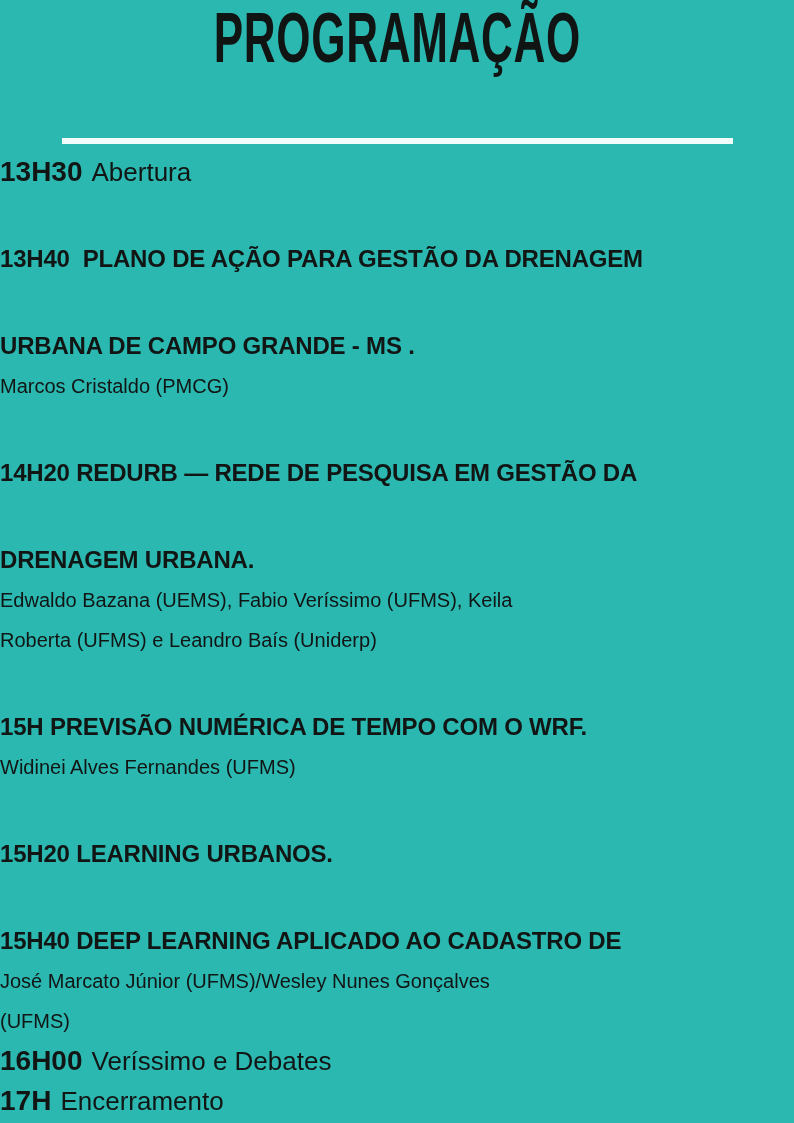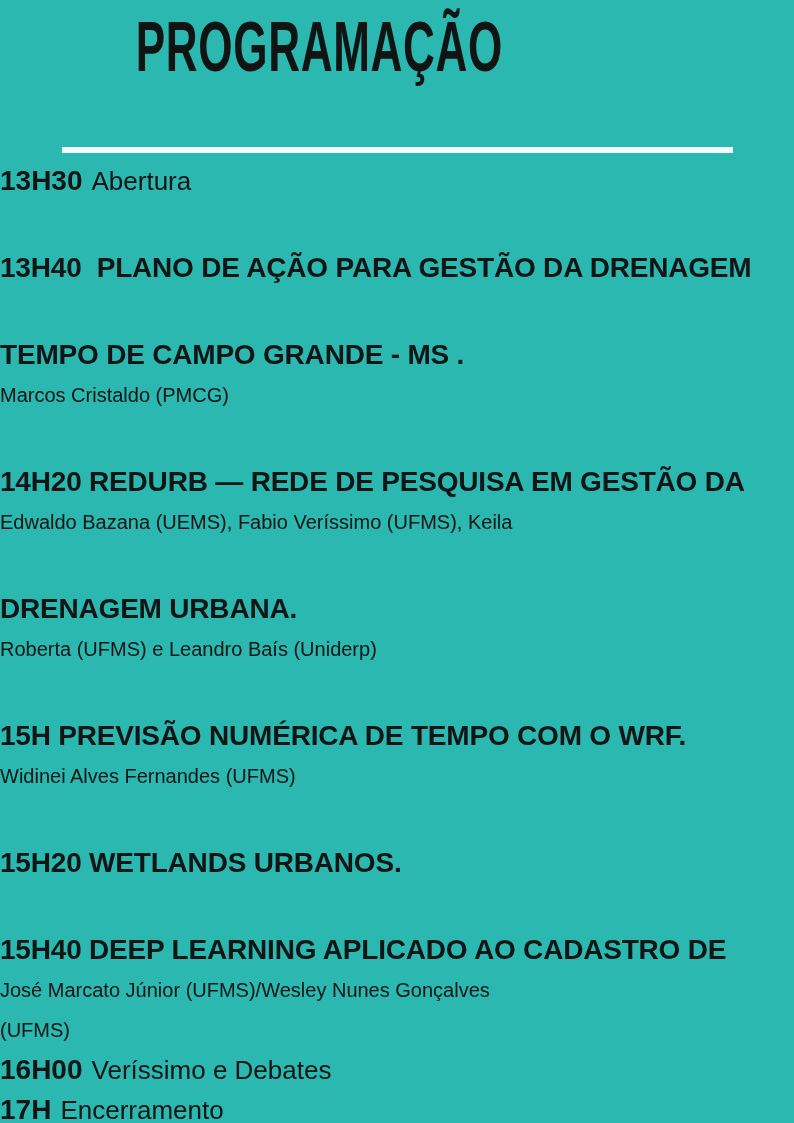--- a/index.html
+++ b/index.html
@@ -6,23 +6,23 @@
   .poster {
     position: relative;
     width: 794px;
     height: 1123px;
     background: #2bb8b1;
     overflow: hidden;
     font-family: "Liberation Sans", sans-serif;
     color: #111514;
   }
   .title-wrap {
-    padding-top: 10px;
+    text-align: center;
+    padding-top: 1px;
     height: 74px;
-    margin-left: 28px;
   }
   .poster-title {
     display: inline-block;
     font-size: 70px;
     line-height: 74px;
     font-weight: bold;
     letter-spacing: 1px;
     transform: scaleX(0.63);
     transform-origin: 50% 50%;
     white-space: nowrap;
@@ -38,21 +38,21 @@
     margin-top: 8px;
   }
   .block { margin-bottom: 24px; }
   .block.tight { margin-bottom: 0; }
   .line {
     line-height: 40px;
     white-space: nowrap;
   }
   .heading-line {
     font-weight: bold;
-    font-size: 28px;
+    font-size: 24px;
     letter-spacing: -0.2px;
     margin-top: 47px;
   }
   .speaker-line {
     font-weight: normal;
     font-size: 20px;
   }
   .simple-line { font-size: 26px; }
   .simple-time {
     font-weight: bold;
@@ -67,35 +67,35 @@
   <div class="title-wrap">
     <div class="poster-title">PROGRAMAÇÃO</div>
   </div>
   <div class="divider"></div>
   <div class="schedule">
       <div class="block">
         <div class="line simple-line"><span class="simple-time">13H30</span><span>Abertura</span></div>
       </div>
       <div class="block">
         <div class="line heading-line">13H40&nbsp; PLANO DE AÇÃO PARA GESTÃO DA DRENAGEM</div>
-        <div class="line heading-line">TEMPO DE CAMPO GRANDE - MS .</div>
+        <div class="line heading-line">URBANA DE CAMPO GRANDE - MS .</div>
         <div class="line speaker-line">Marcos Cristaldo (PMCG)</div>
       </div>
       <div class="block">
         <div class="line heading-line">14H20 REDURB — REDE DE PESQUISA EM GESTÃO DA</div>
+        <div class="line heading-line">DRENAGEM URBANA.</div>
         <div class="line speaker-line">Edwaldo Bazana (UEMS), Fabio Veríssimo (UFMS), Keila</div>
-        <div class="line heading-line">DRENAGEM URBANA.</div>
         <div class="line speaker-line">Roberta (UFMS) e Leandro Baís (Uniderp)</div>
       </div>
       <div class="block">
         <div class="line heading-line">15H PREVISÃO NUMÉRICA DE TEMPO COM O WRF.</div>
         <div class="line speaker-line">Widinei Alves Fernandes (UFMS)</div>
       </div>
       <div class="block">
-        <div class="line heading-line">15H20 WETLANDS URBANOS.</div>
+        <div class="line heading-line">15H20 LEARNING URBANOS.</div>
       </div>
       <div class="block tight">
         <div class="line heading-line">15H40 DEEP LEARNING APLICADO AO CADASTRO DE</div>
         <div class="line speaker-line">José Marcato Júnior (UFMS)/Wesley Nunes Gonçalves</div>
         <div class="line speaker-line">(UFMS)</div>
       </div>
       <div class="block tight">
         <div class="line simple-line"><span class="simple-time">16H00</span><span>Veríssimo e Debates</span></div>
       </div>
       <div class="block tight">

